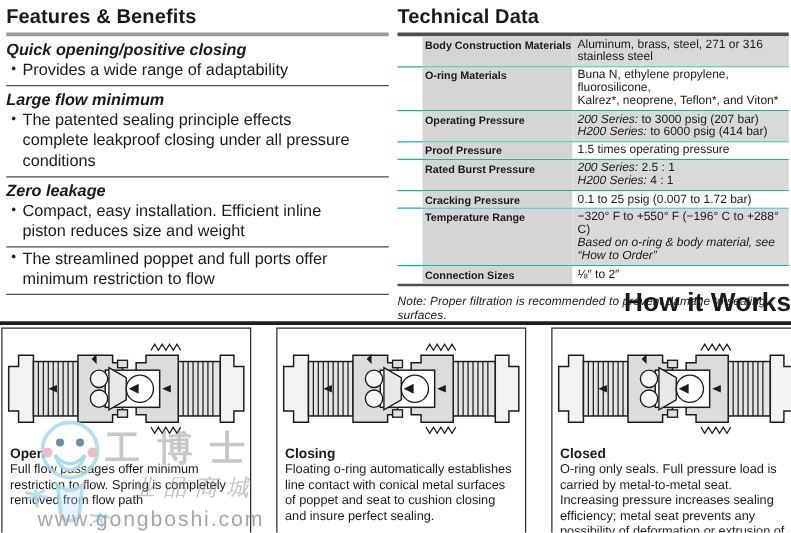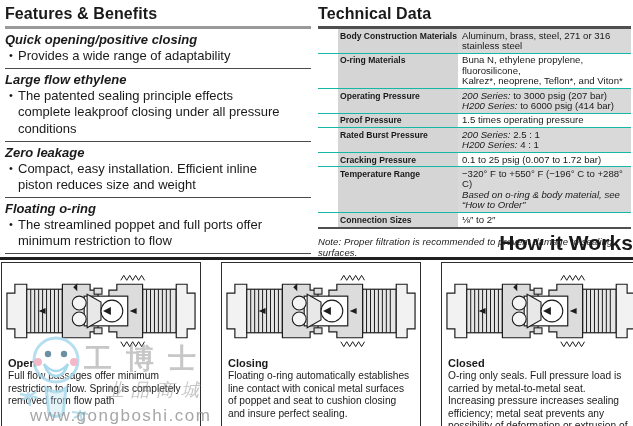--- a/index.html
+++ b/index.html
@@ -57,35 +57,34 @@
     <div class="sec-title">Features &amp; Benefits</div>
     <div class="bar bar-features"></div>
 
     <div class="feat-heading">Quick opening/positive closing</div>
     <div class="feat-bullet">
       <span class="dot">•</span>
       <span class="btext">Provides a wide range of adaptability</span>
     </div>
     <div class="rule"></div>
 
-    <div class="feat-heading">Large flow ethylene</div>
+    <div class="feat-heading">Large flow minimum</div>
     <div class="feat-bullet">
       <span class="dot">•</span>
       <span class="btext">The patented sealing principle effects complete leakproof closing under all pressure conditions</span>
     </div>
     <div class="rule"></div>
 
     <div class="feat-heading">Zero leakage</div>
     <div class="feat-bullet">
       <span class="dot">•</span>
       <span class="btext">Compact, easy installation. Efficient inline piston reduces size and weight</span>
     </div>
     <div class="rule"></div>
 
-    <div class="feat-heading">Floating o-ring</div>
     <div class="feat-bullet">
       <span class="dot">•</span>
       <span class="btext">The streamlined poppet and full ports offer minimum restriction to flow</span>
     </div>
     <div class="rule"></div>
   </div>
 
   <div class="col-right">
     <div class="sec-title">Technical Data</div>
     <div class="bar bar-tech"></div>

